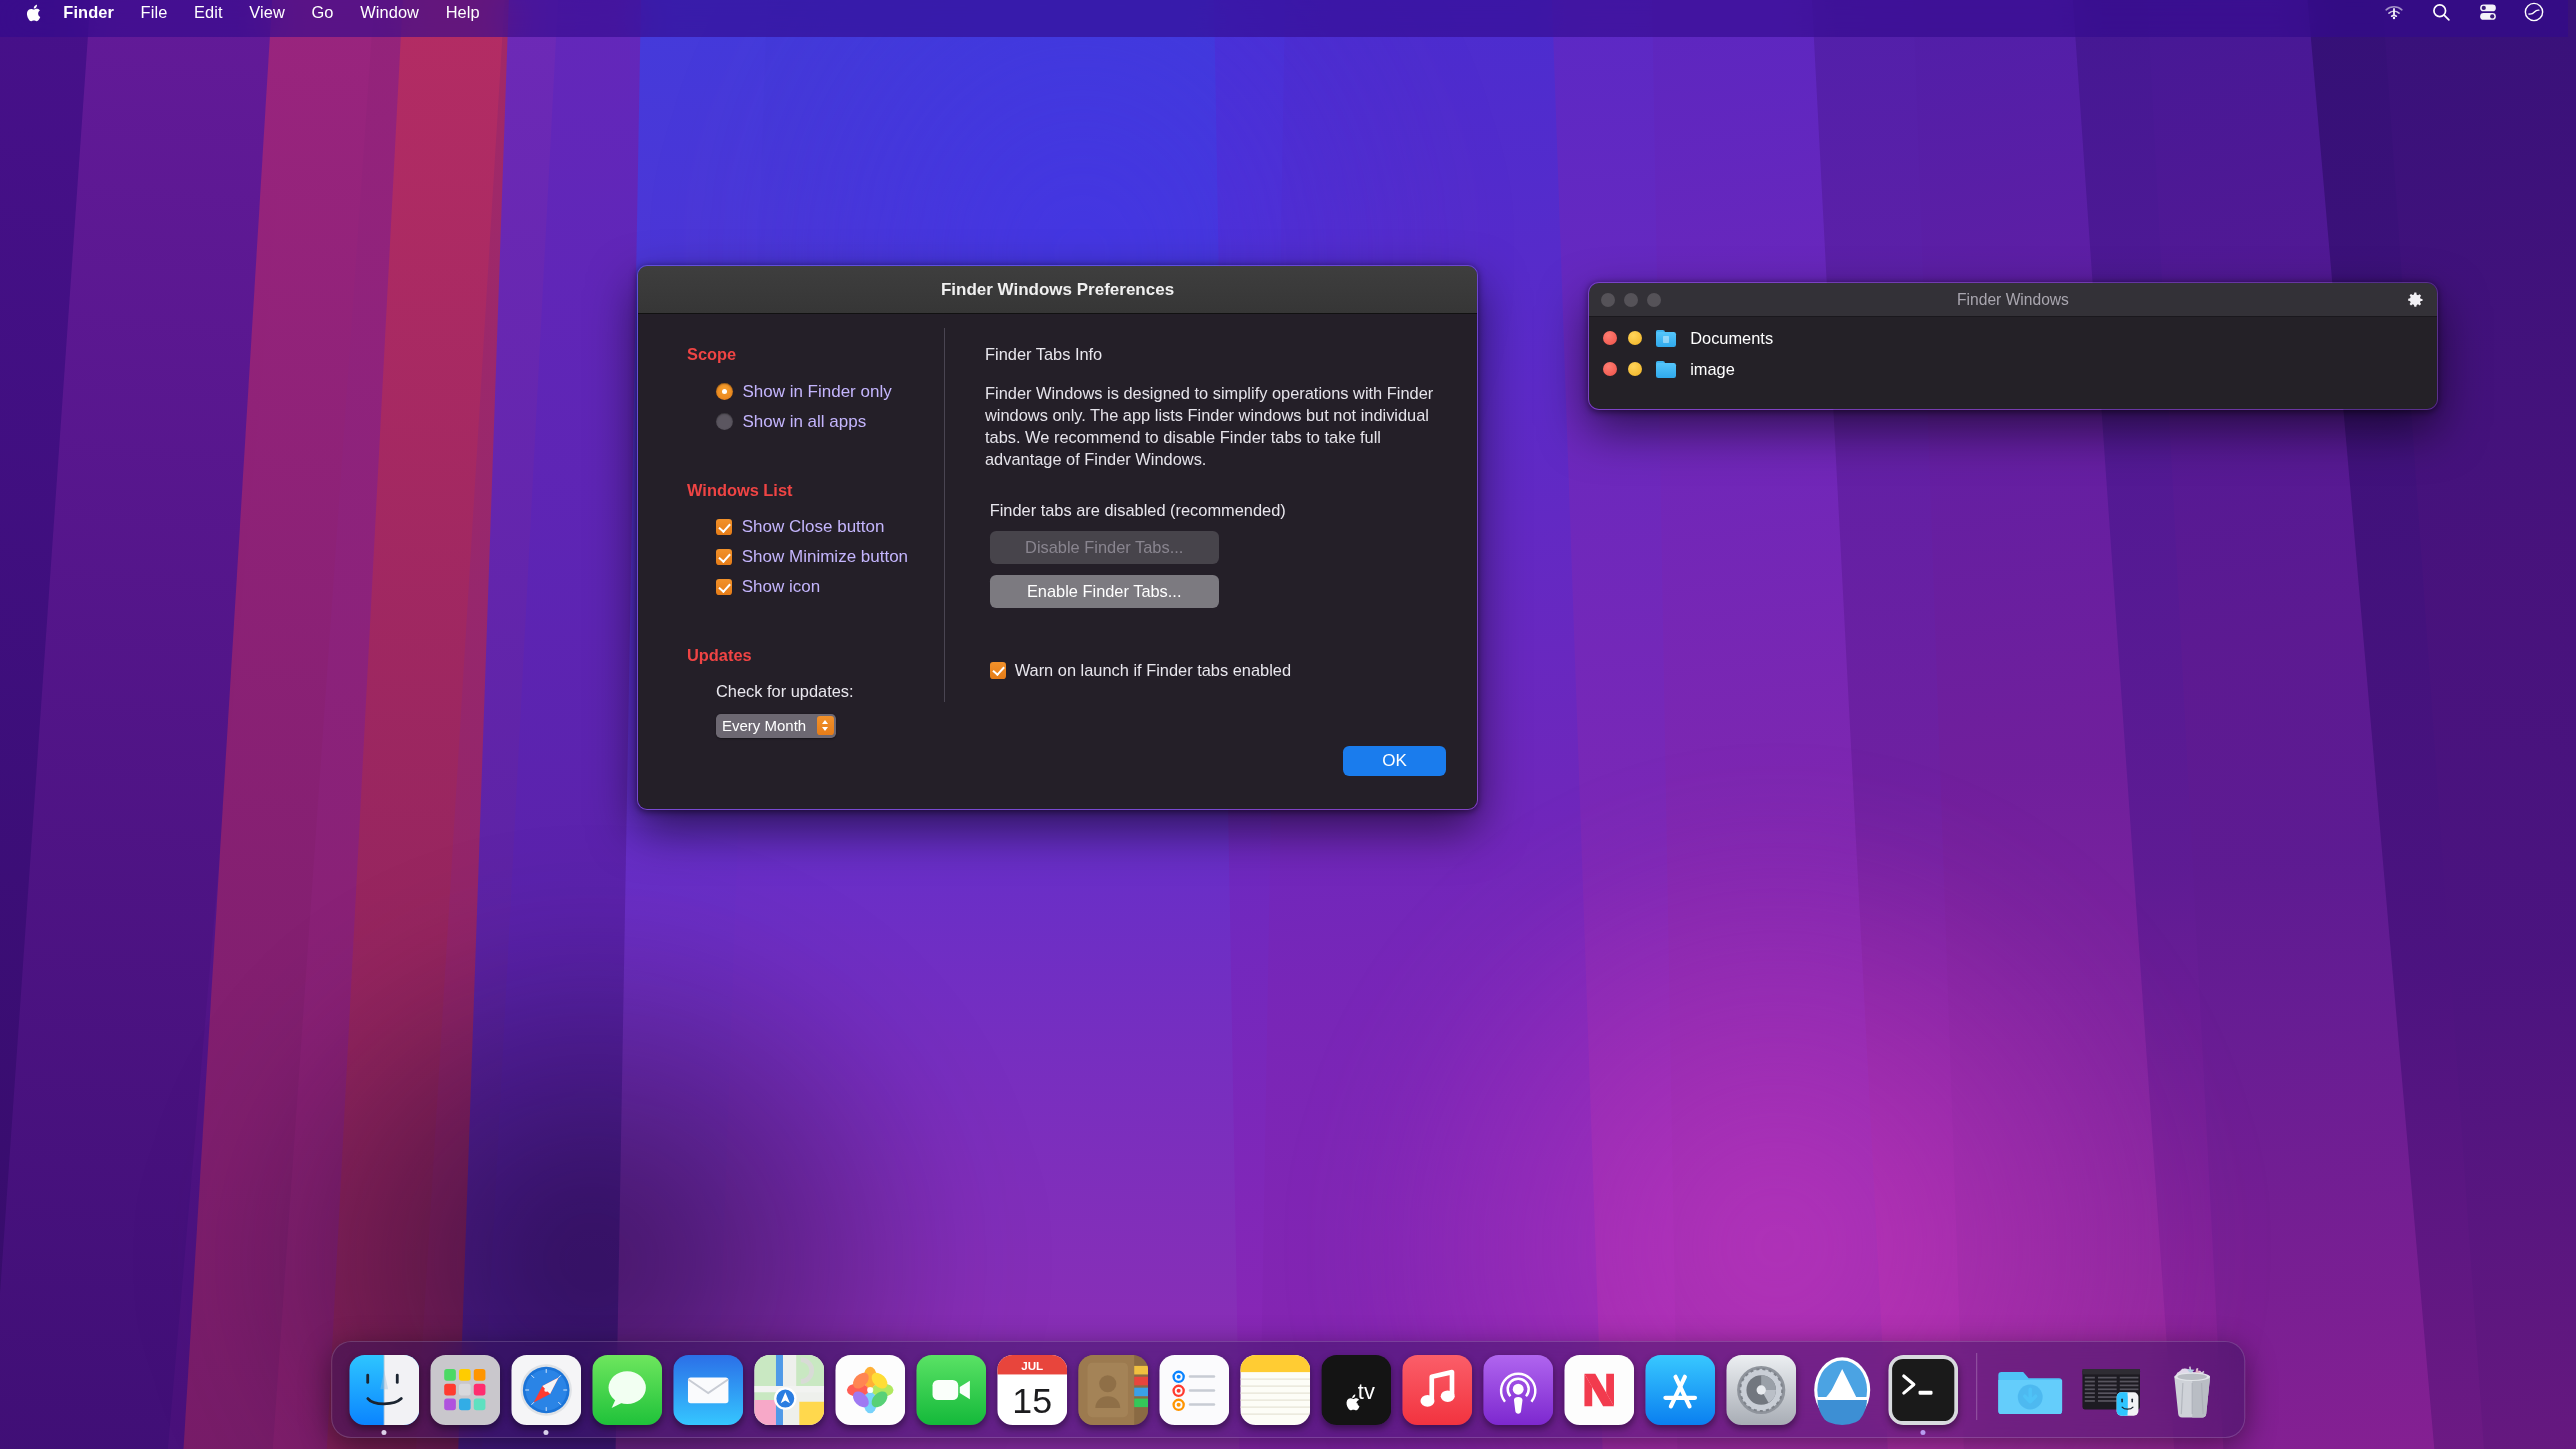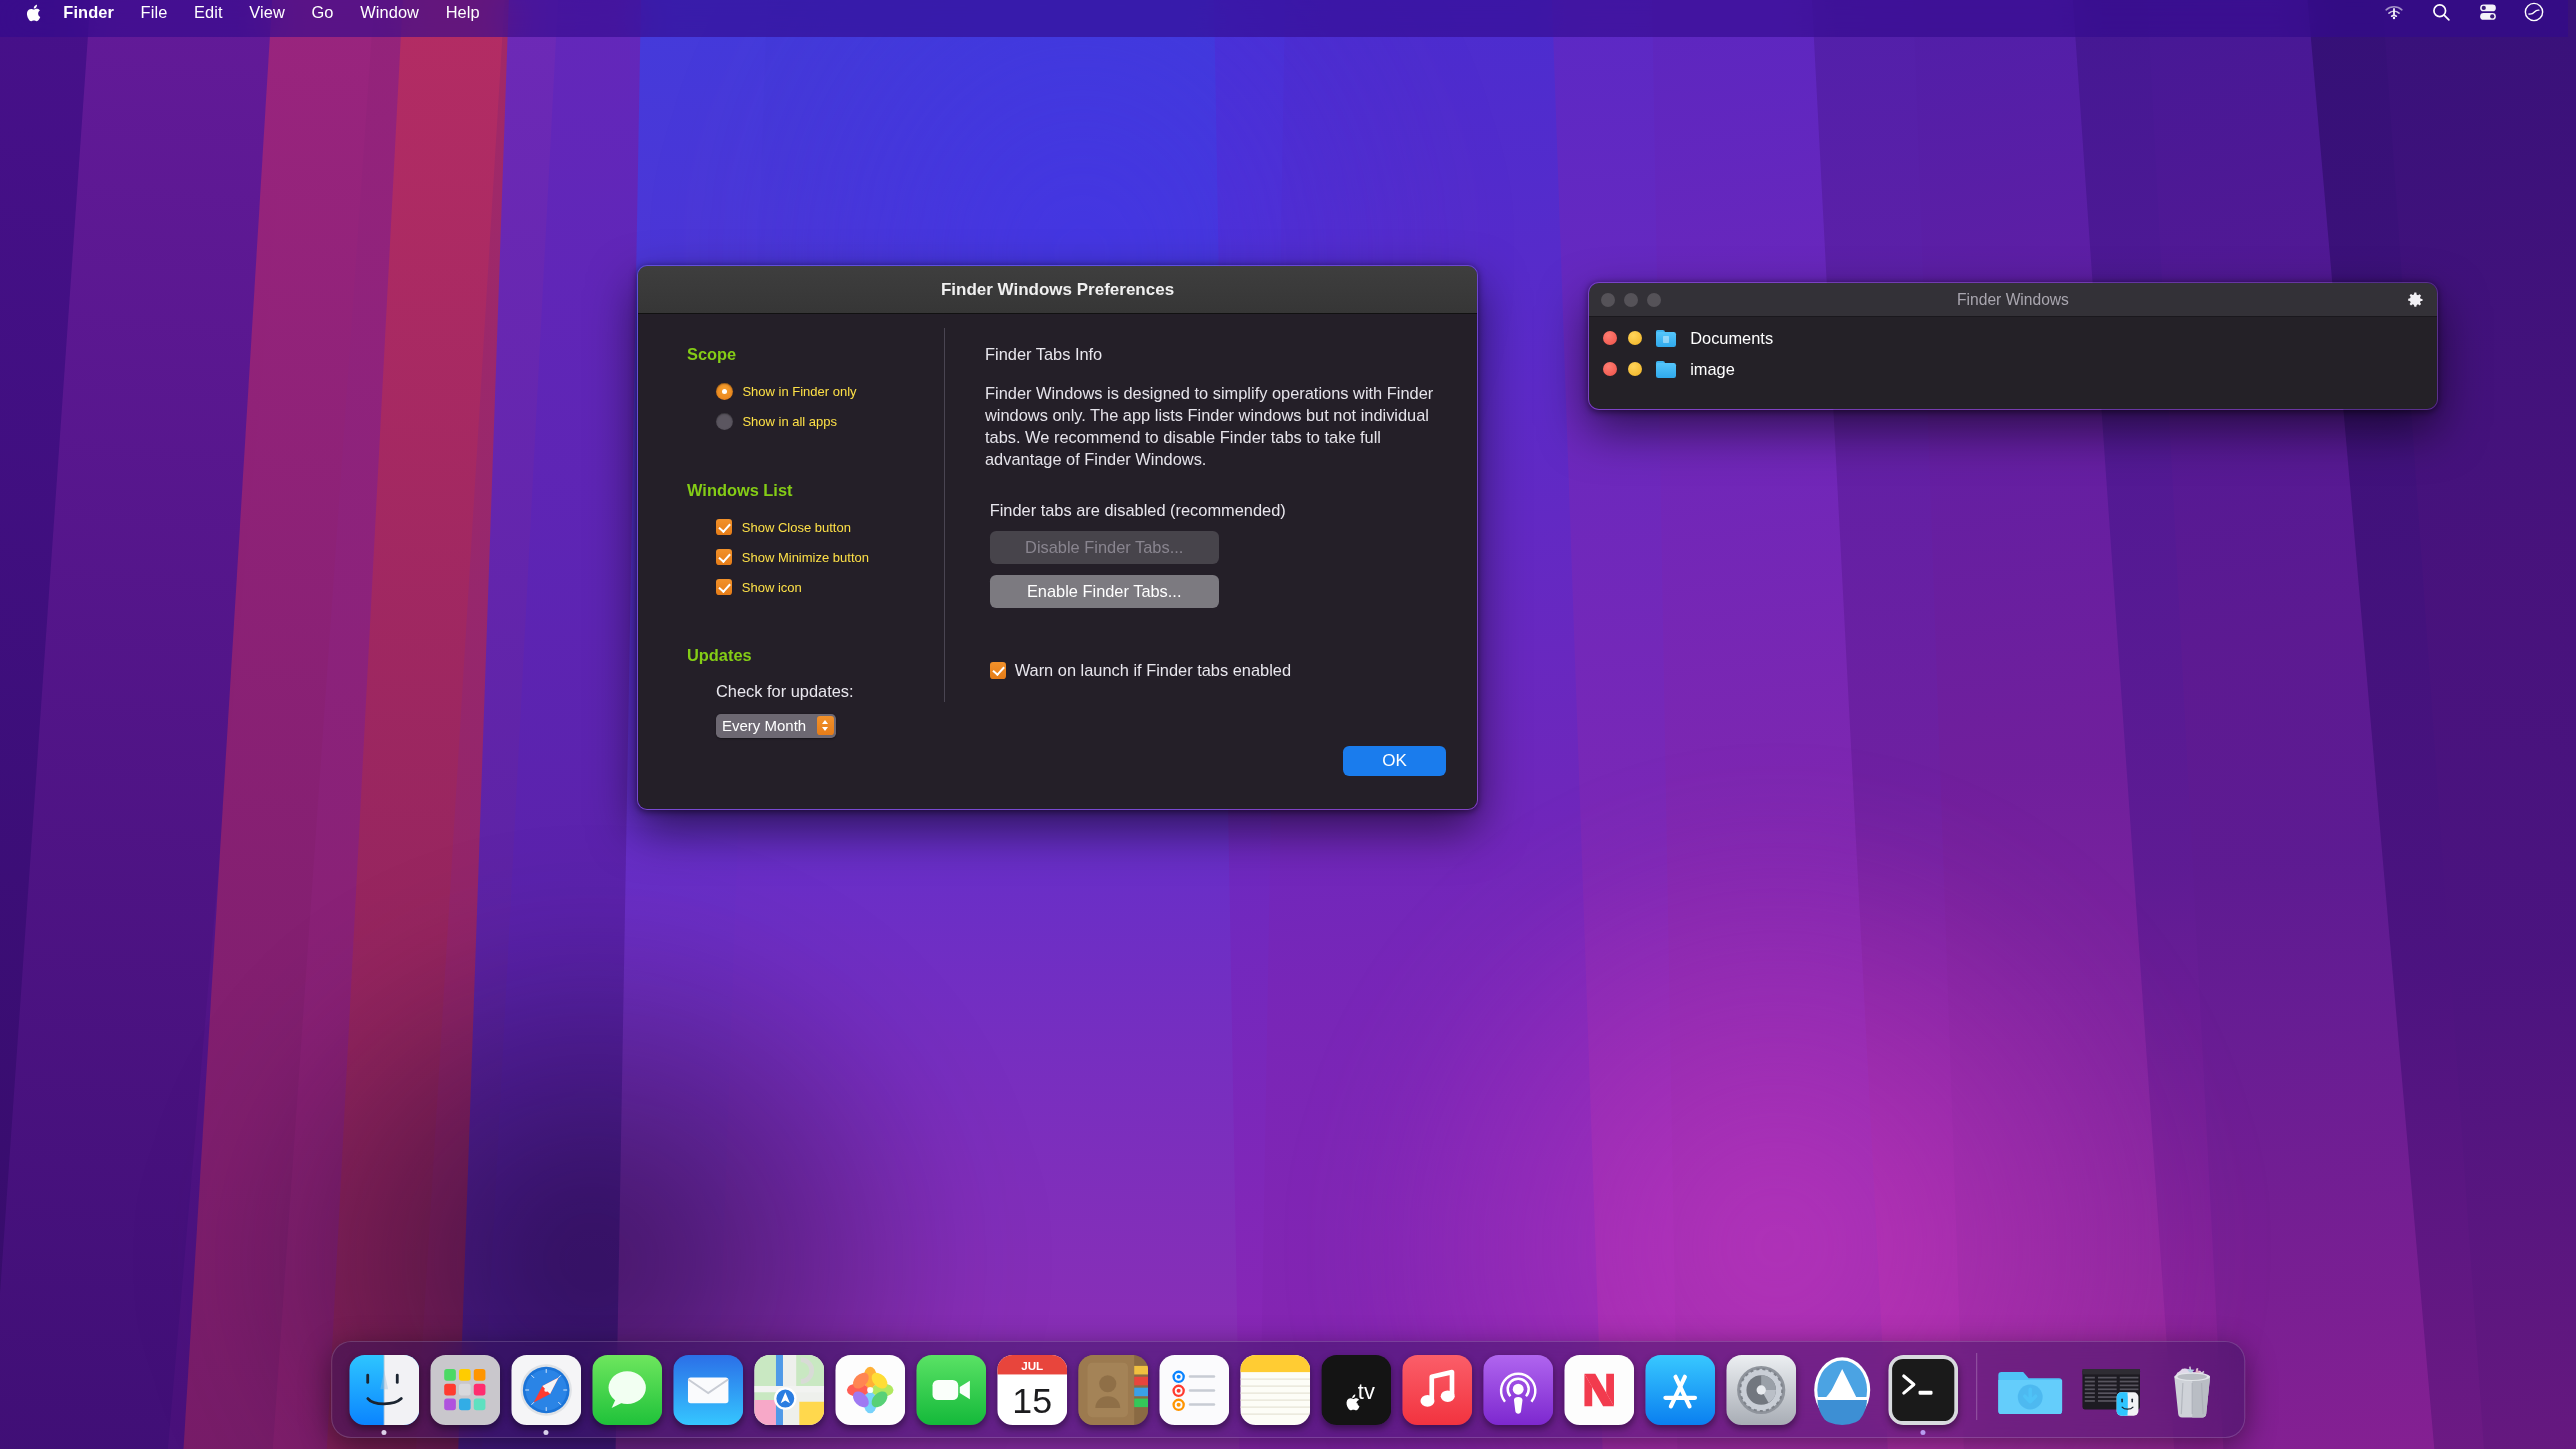--- a/index.html
+++ b/index.html
@@ -56,25 +56,25 @@
   
   #prefs { left: 637px; top: 265px; width: 841px; height: 545px; }
   #prefs .titlebar { height: 48px; background: linear-gradient(180deg,#3e3e3e,#363636);
     border-bottom: 0.8px solid #111; display: flex; align-items: center; justify-content: center; }
   #prefs .titlebar .t { color: #f0f0f0; font-size: 17px; font-weight: bold; }
   #prefs .body { position: relative; height: 496px; background: #241f28; display: flex; padding: 31px 0 0 0; }
   .col-left { width: 306px; padding-left: 49px; position: relative; }
   .vdiv { position: absolute; left: 306px; top: 14px; width: 0.8px; height: 374px; background: #4a4552; }
   .col-right { flex: 1; padding-left: 41px; padding-right: 31px; }
 
-  .grp-title { color: #84cc16; font-size: 16.4px; font-weight: bold; margin-bottom: 12.5px; }
+  .grp-title { color: #ef4444; font-size: 16.4px; font-weight: bold; margin-bottom: 12.5px; }
   .grp-title.sp { margin-top: 44px; }
 
   .opt-row { display: flex; align-items: center; gap: 9.4px; margin-left: 29px; height: 30px; }
-  .opt-label { color: #fde047; font-size: 13px; }
+  .opt-label { color: #c4b5fd; font-size: 17px; }
 
   .radio { width: 17px; height: 17px; border-radius: 50%; flex: none;
     background: #5b5660; box-shadow: inset 0 0.8px 1.6px rgba(0,0,0,.5); position: relative; }
   .radio.on { background: radial-gradient(circle at 50% 35%, #f59f2e, #e8801a); }
   .radio.on::after { content: ""; position: absolute; left: 50%; top: 50%; width: 5.5px; height: 5.5px;
     margin: -2.7px 0 0 -2.7px; border-radius: 50%; background: #fff; }
 
   .chk { width: 16.4px; height: 16.4px; border-radius: 3.1px; flex: none; position: relative;
     background: #5b5660; box-shadow: inset 0 0.8px 1.6px rgba(0,0,0,.4); }
   .chk.on { background: linear-gradient(180deg,#f2912a,#e57c18); box-shadow: none; }

